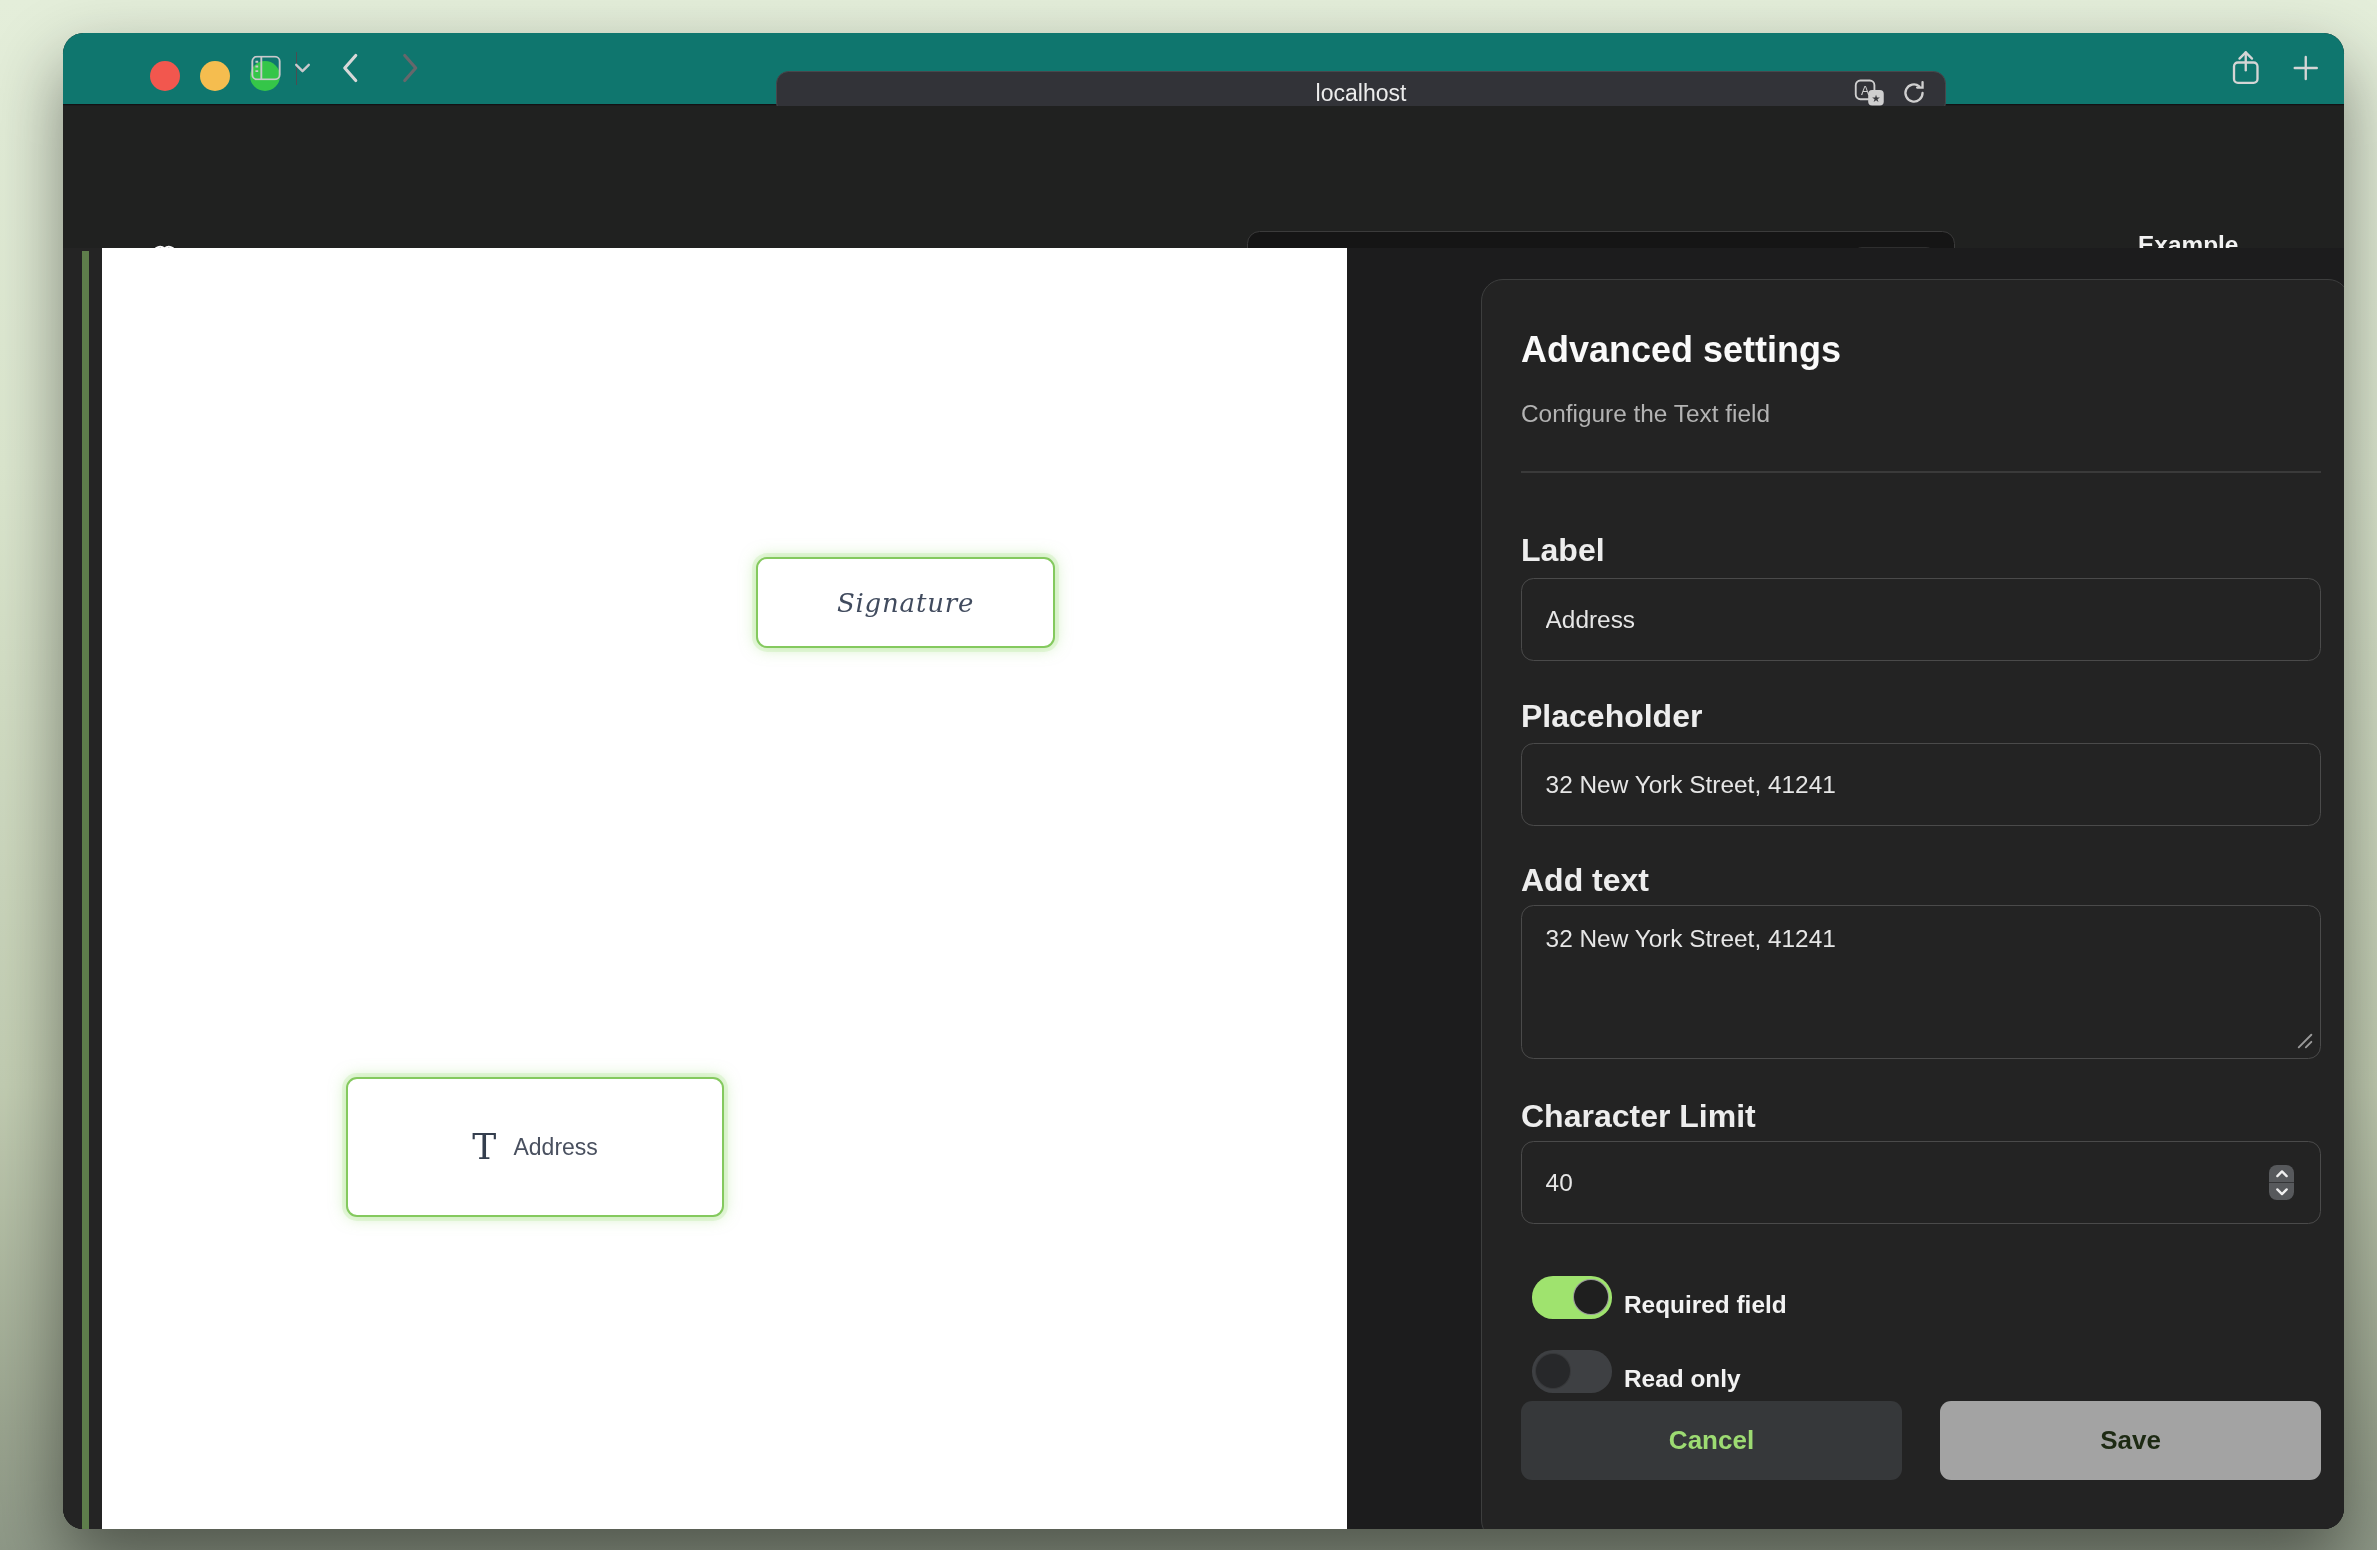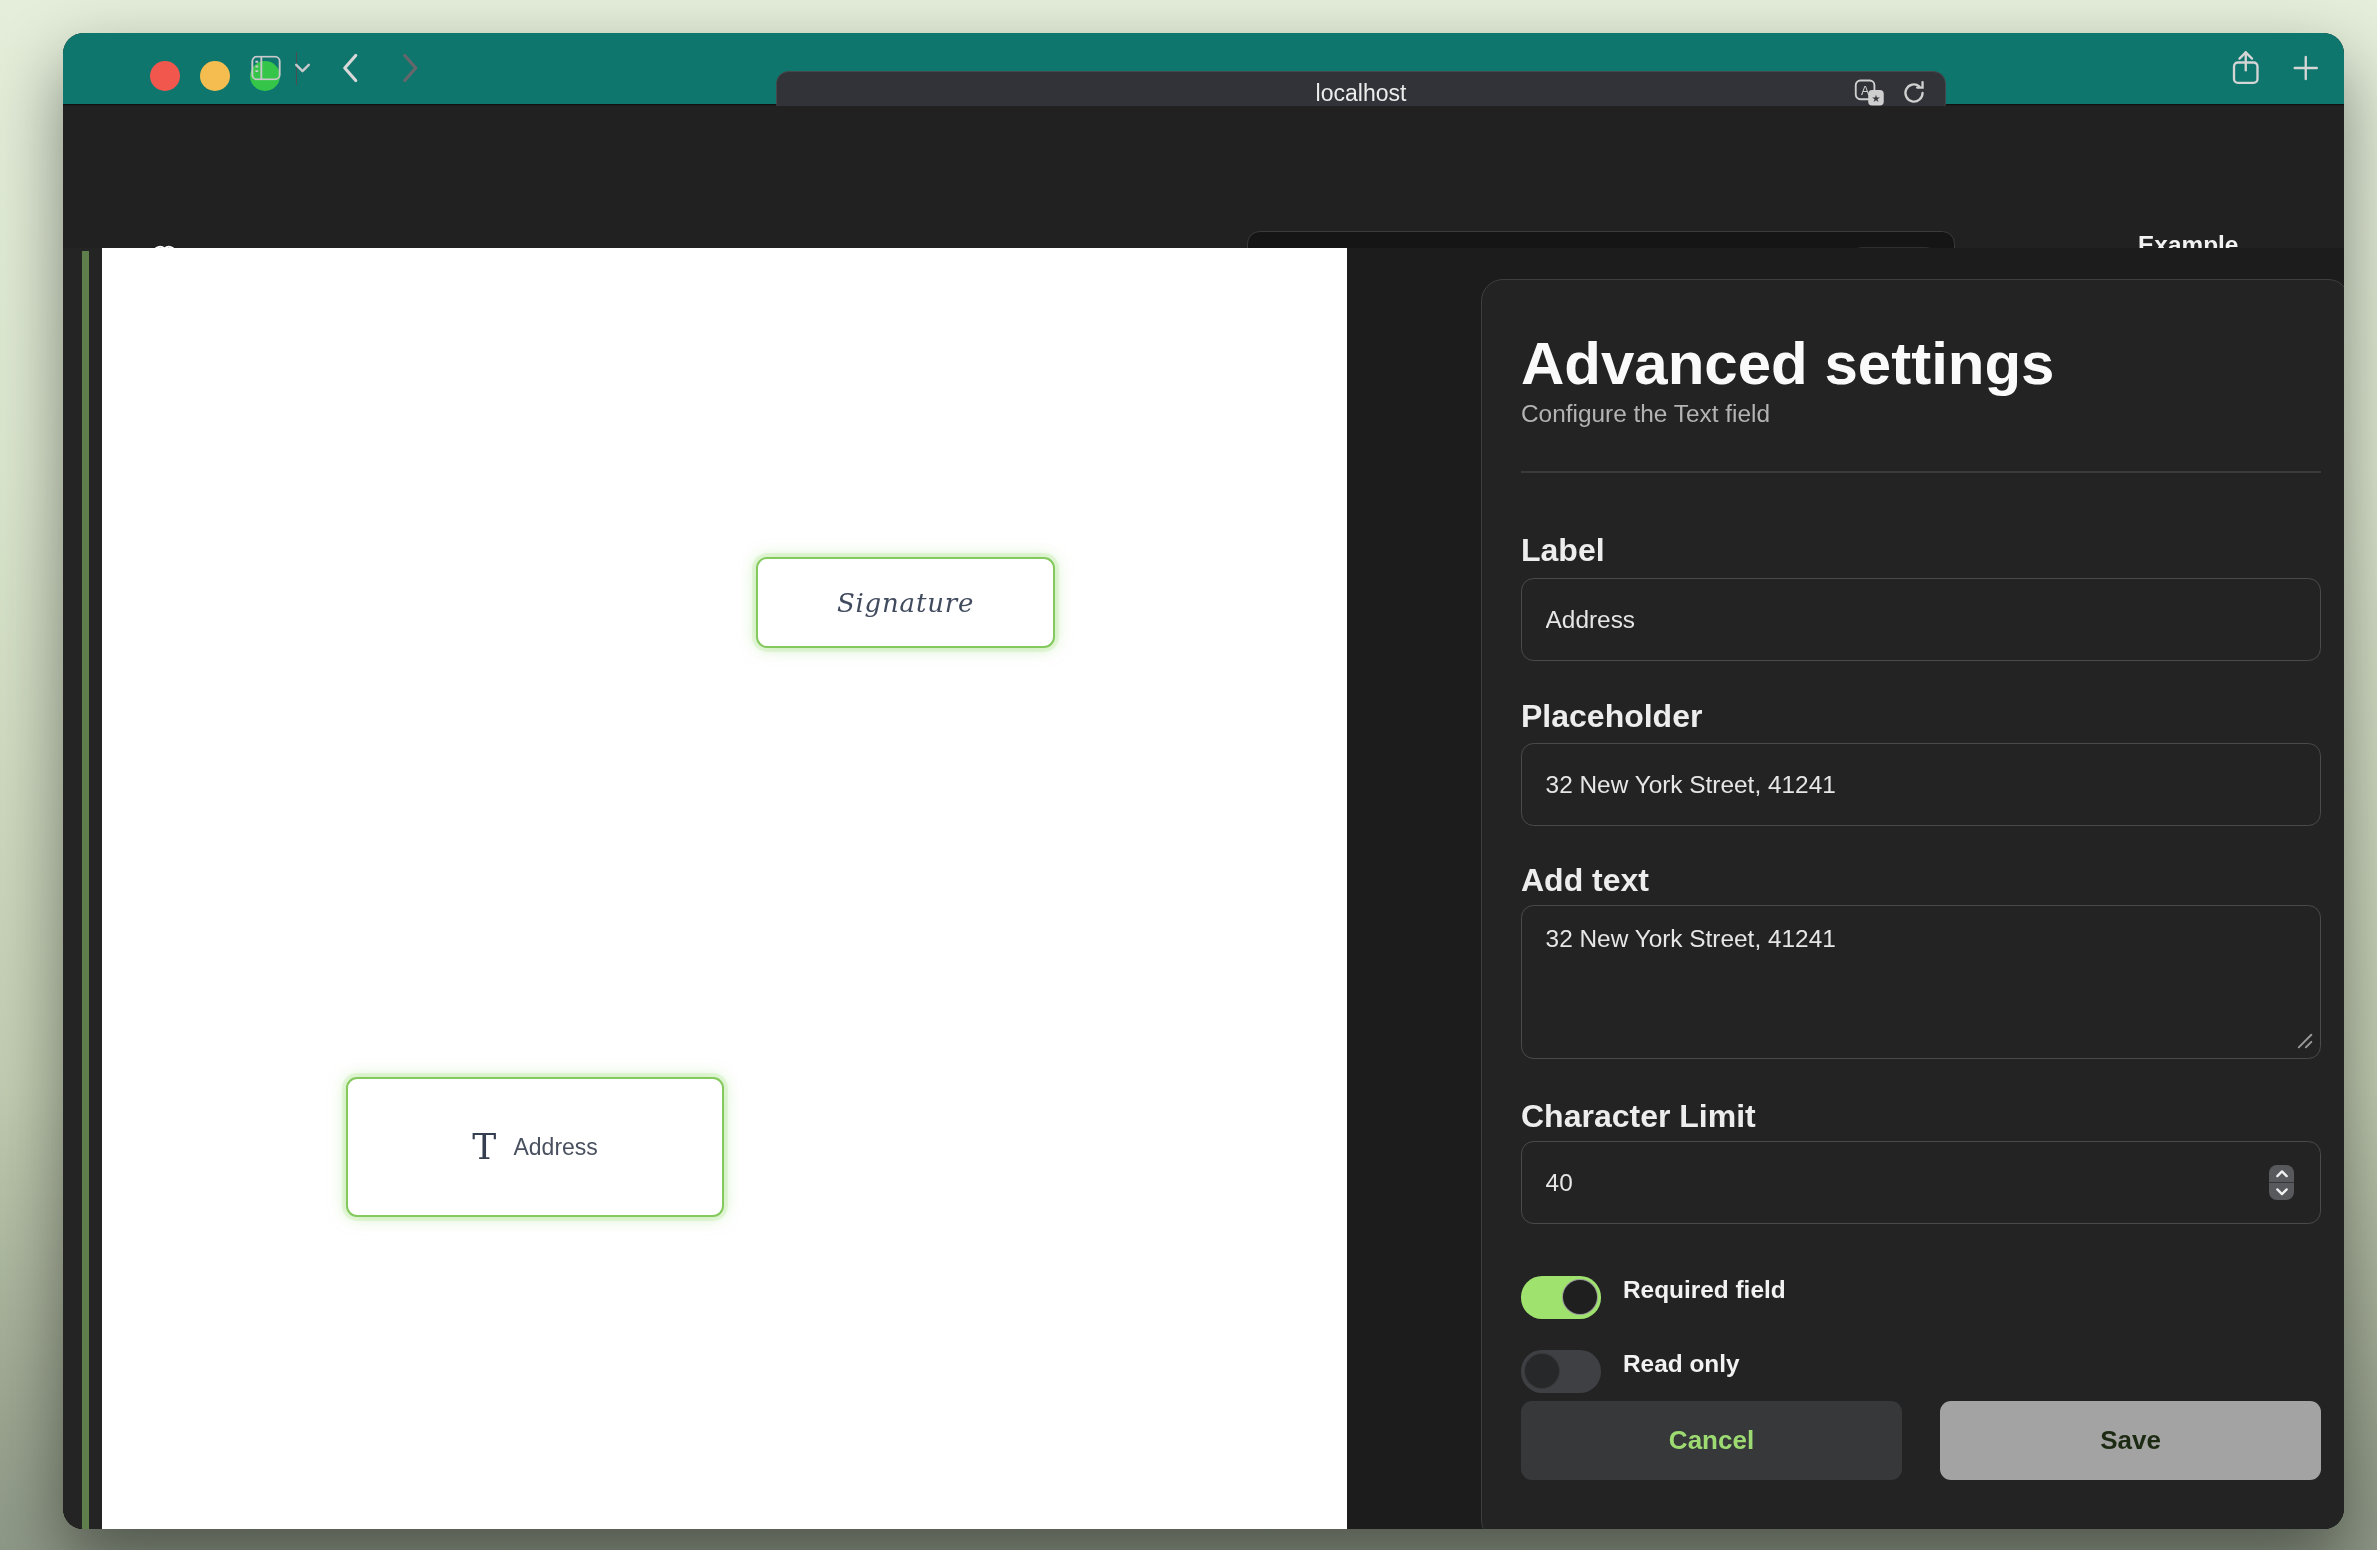--- a/index.html
+++ b/index.html
@@ -46,36 +46,36 @@
     box-shadow:0 0 0 3.9px rgba(150,220,110,.18),0 0 15.8px rgba(150,220,110,.5);
     display:flex;align-items:center;justify-content:center;cursor:default;}
   .sig-box{left:654px;top:309px;width:299px;height:91px;}
   .sig-text{font-family:"DejaVu Serif",serif;font-style:italic;font-size:26px;color:#414b5e;letter-spacing:0.8px;}
   .addr-box{left:244px;top:829px;width:378px;height:140px;gap:17.3px;}
   .t-glyph{font-family:"DejaVu Serif",serif;font-size:36px;color:#343e4e;line-height:1;}
   .addr-text{font-size:23px;color:#49505f;}
   
   .panel{position:absolute;left:1418px;top:246px;width:869px;height:1263px;background:#232323;
     border:1.6px solid #3d3e3e;border-radius:22px;}
-  .p-title{position:absolute;left:39px;top:49px;color:#fafafa;font-size:60px;font-weight:700;}
+  .p-title{position:absolute;left:39px;top:49px;color:#fafafa;font-size:36px;font-weight:700;}
   .p-sub{position:absolute;left:39px;top:120px;color:#b3b3b3;font-size:24.4px;}
   .p-div{position:absolute;left:39px;right:28px;top:191px;height:1.6px;background:#3a3a3a;}
   .f-label{position:absolute;left:39px;color:#ededed;font-size:32px;font-weight:600;}
   .f-input{position:absolute;left:39px;right:28px;height:83px;border-radius:12.6px;border:1.6px solid #4a4a4a;
     background:transparent;color:#e6e6e6;font-size:24.4px;padding:0 23.6px;outline:none;
     font-family:"Liberation Sans",sans-serif;}
   .f-area{position:absolute;left:39px;right:28px;height:154px;border-radius:12.6px;border:1.6px solid #4a4a4a;
     background:transparent;color:#e6e6e6;font-size:24.4px;padding:17.3px 23.6px;outline:none;resize:none;
     font-family:"Liberation Sans",sans-serif;line-height:1.35;}
   .resize-h{position:absolute;right:35px;width:20.5px;height:20.5px;}
   .stepper{position:absolute;right:55px;width:25px;height:35px;border-radius:7.9px;background:#57595c;
     display:flex;flex-direction:column;overflow:hidden;cursor:default;}
   .stepper .half{flex:1;display:flex;align-items:center;justify-content:center;}
   .stepper .half:first-child{border-bottom:0.8px solid rgba(0,0,0,.4);}
-  .toggle-row{position:absolute;left:39px;display:flex;align-items:flex-start;gap:22px;}
+  .toggle-row{position:absolute;left:50px;display:flex;align-items:flex-end;gap:12px;}
   .track{width:80px;height:43px;border-radius:21px;position:relative;cursor:pointer;}
   .track.on{background:#9fe36e;}
   .track.off{background:#3e4043;}
   .knob{position:absolute;top:3.2px;width:36px;height:36px;border-radius:50%;}
   .track.on .knob{right:3.2px;background:#1f1f1f;border:1.6px solid rgba(255,255,255,.55);}
   .track.off .knob{left:3.2px;background:#27282a;border:1.6px solid rgba(255,255,255,.08);}
   .toggle-label{color:#f2f2f2;font-size:24.4px;font-weight:600;}
   .btnrow{position:absolute;left:39px;right:28px;top:1121px;display:flex;gap:38px;}
   .btn{flex:1;height:79px;border-radius:11px;border:none;font-size:26px;font-weight:600;cursor:pointer;
     font-family:"Liberation Sans",sans-serif;display:flex;align-items:center;justify-content:center;}

